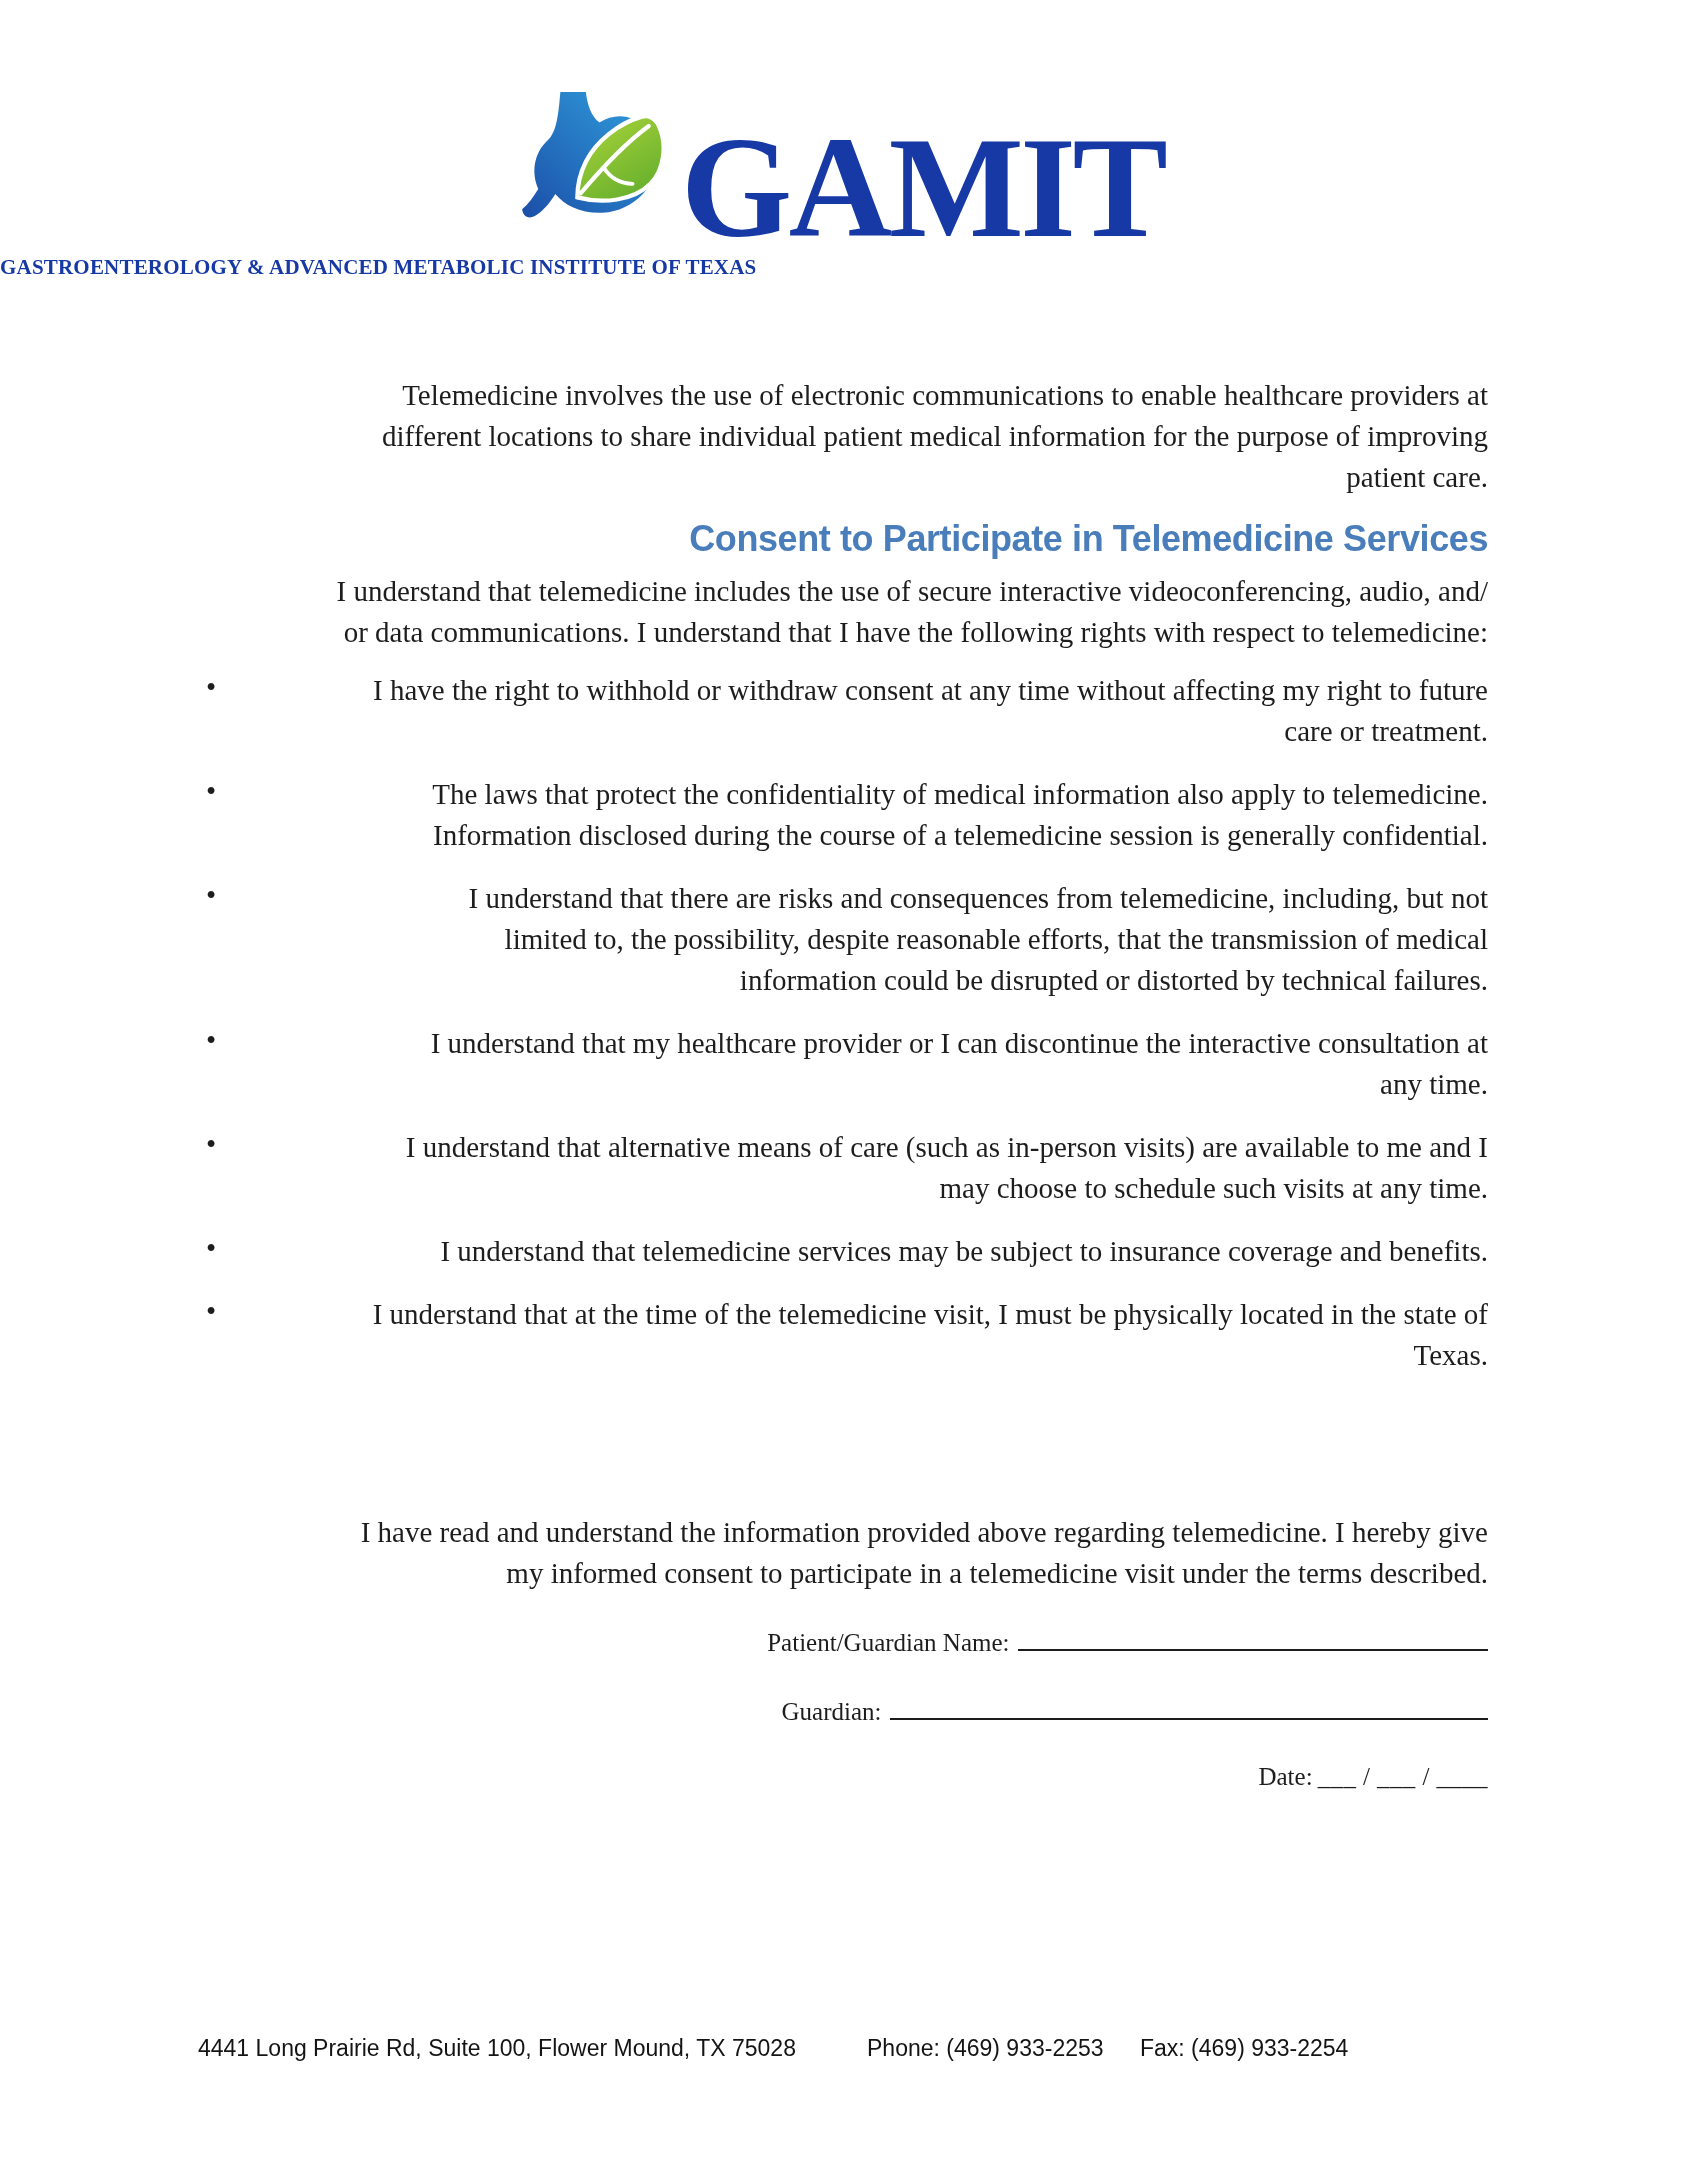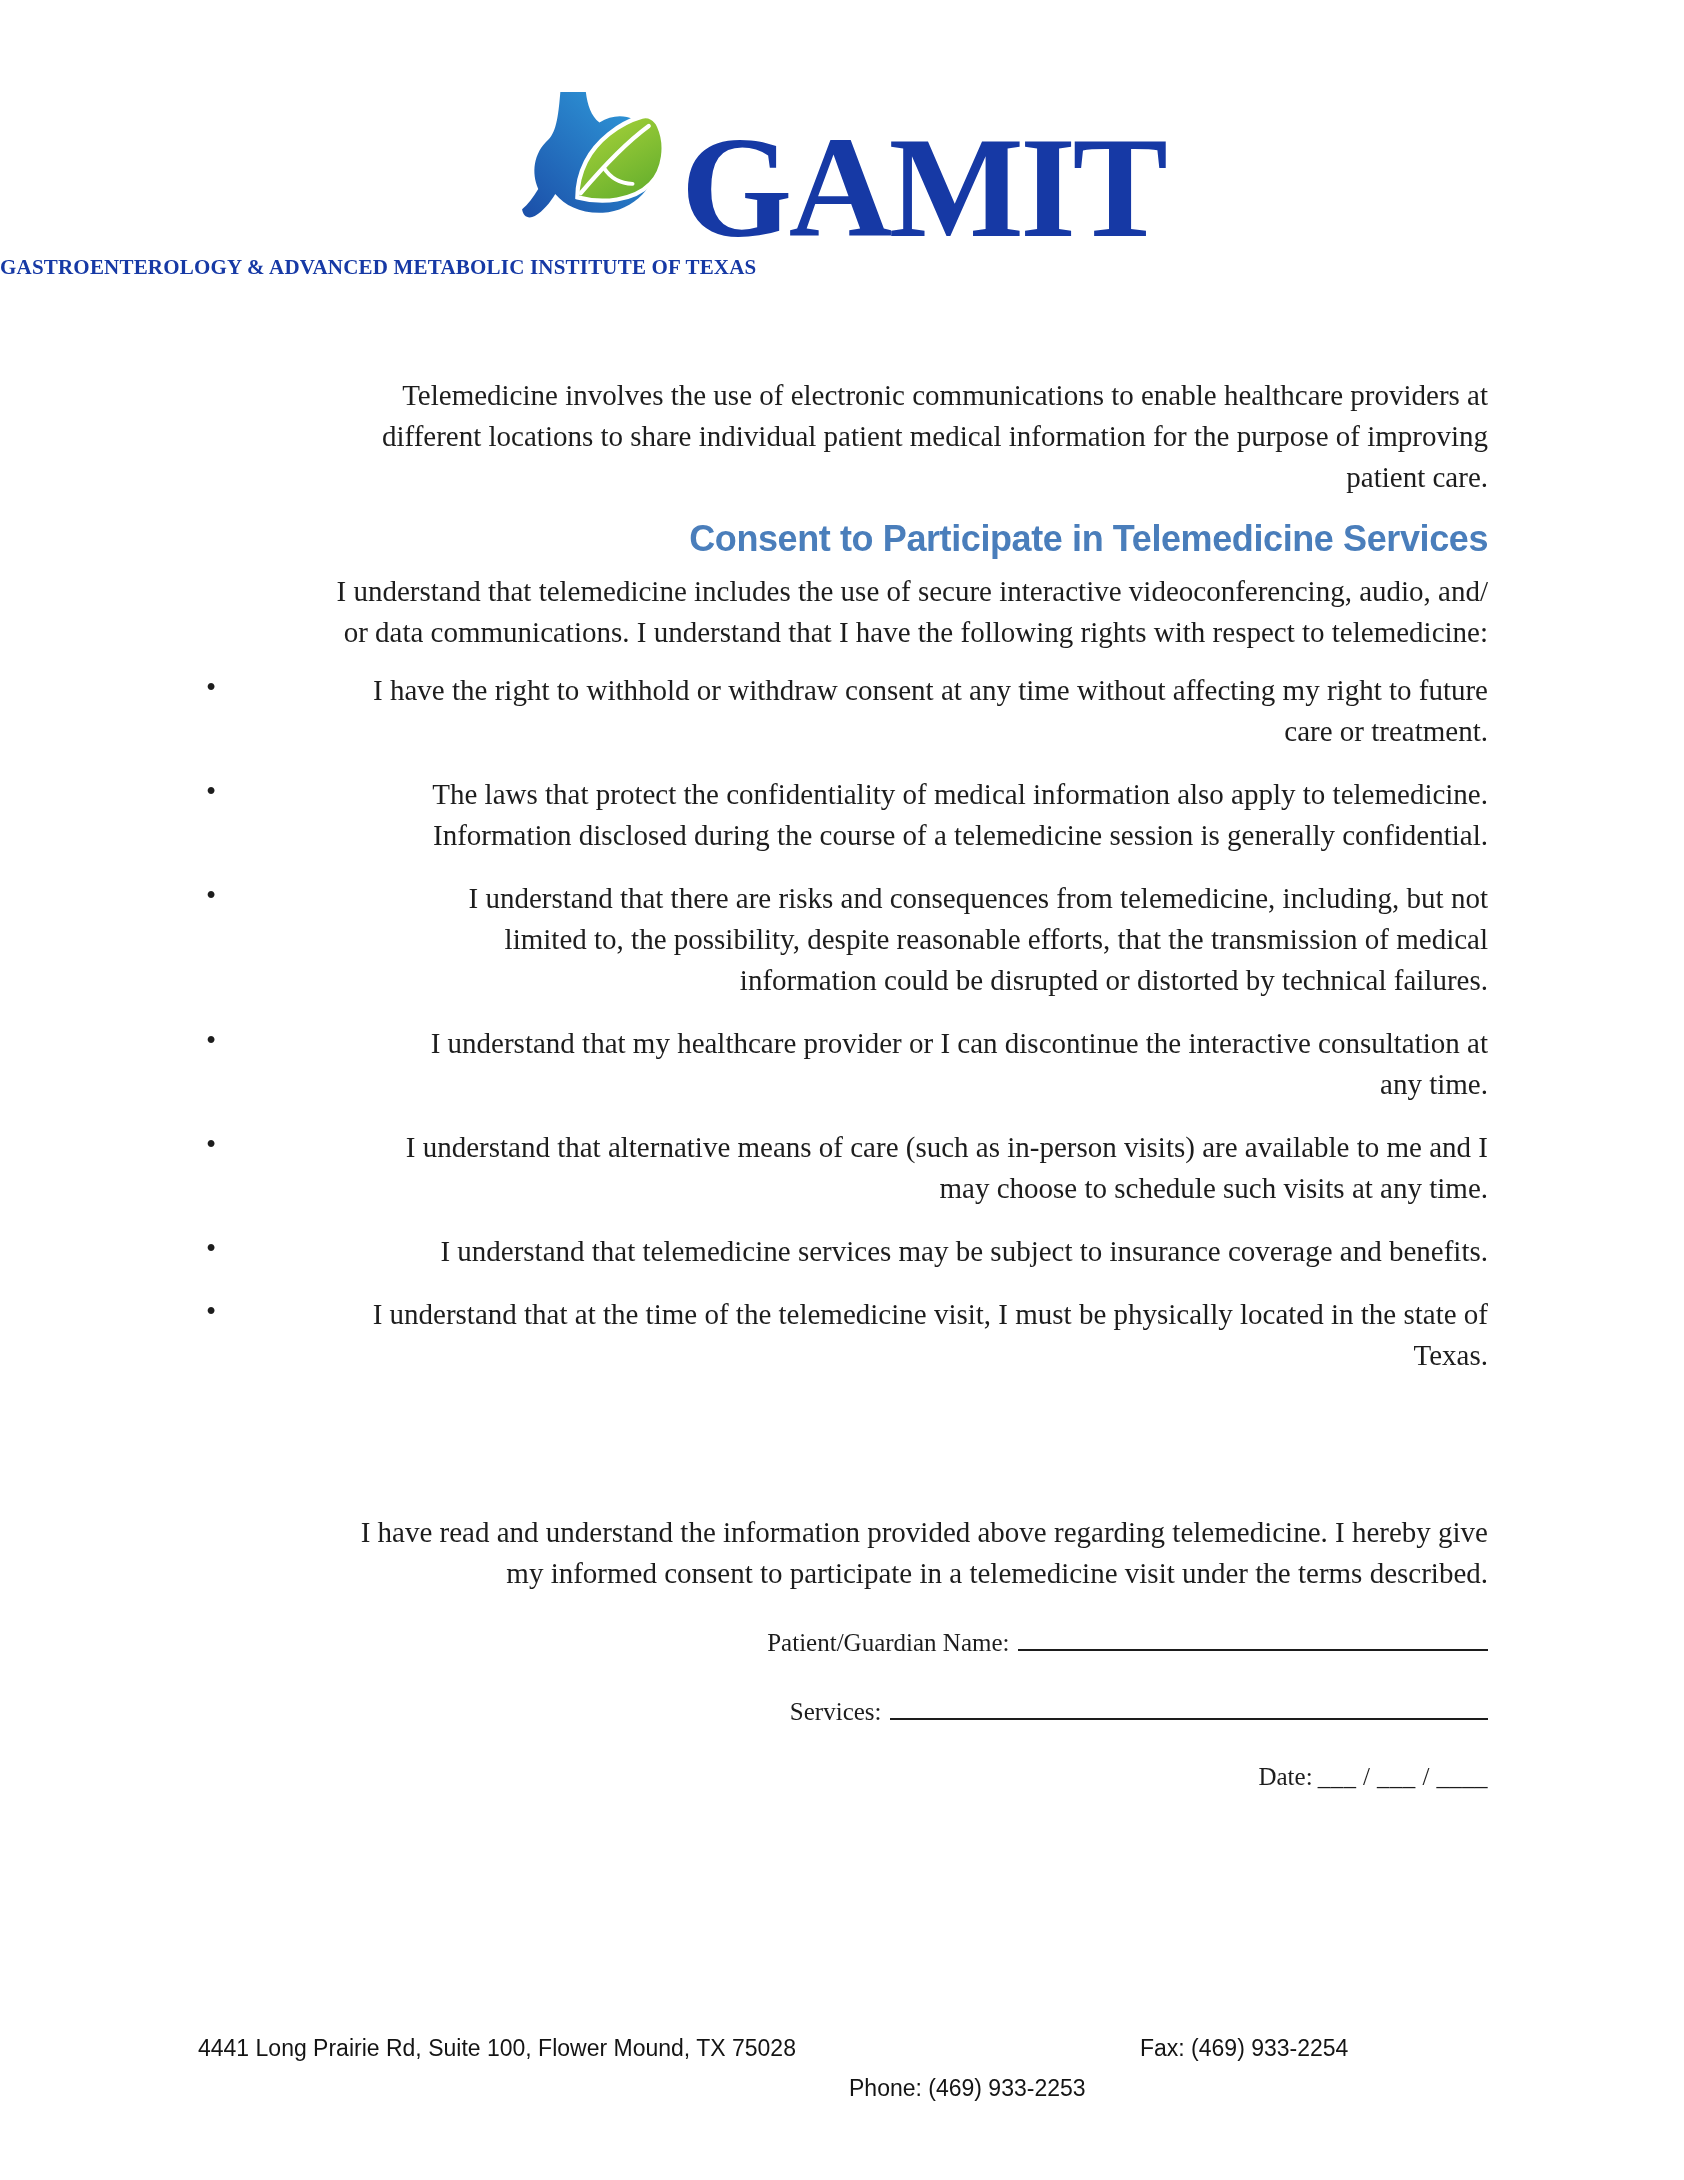--- a/index.html
+++ b/index.html
@@ -75,21 +75,21 @@
   .date-blanks { margin-left:5.1px; letter-spacing:0.4px; }
 
   
   .footer {
     position:absolute; left:0; top:2388; top:2034px; width:100%;
     font-family:"Liberation Sans", sans-serif;
     font-size:23px; line-height:29px; color:#141414;
   }
   .footer span { position:absolute; white-space:nowrap; }
   .footer-address { left:198px; }
-  .footer-phone   { left:849px;margin-top:40px;  }
+  .footer-phone   { left:867px;  }
   .footer-fax     { left:1140px; }
 </style>
 </head>
 <body>
 
 <div class="page">
 
   <header class="logo-block">
     <div class="logo-row">
       <svg class="logo-icon" viewBox="0 0 170 160" aria-hidden="true">
@@ -157,21 +157,21 @@
     </ul>
 
     <p class="para consent">I have read and understand the information provided above regarding telemedicine. I hereby give
 my informed consent to participate in a telemedicine visit under the terms described.</p>
 
     <div class="form-row">
       <span class="form-label">Patient/Guardian Name:</span><span class="blank blank-patient"></span>
     </div>
 
     <div class="form-row">
-      <span class="form-label">Services:</span><span class="blank blank-signature"></span>
+      <span class="form-label">Guardian:</span><span class="blank blank-signature"></span>
     </div>
 
     <div class="form-row">
       <span class="form-label">Date:</span><span class="date-blanks">___ / ___ / ____</span>
     </div>
 
   </main>
 
   <footer class="footer">
     <span class="footer-address">4441 Long Prairie Rd, Suite 100, Flower Mound, TX 75028</span>

